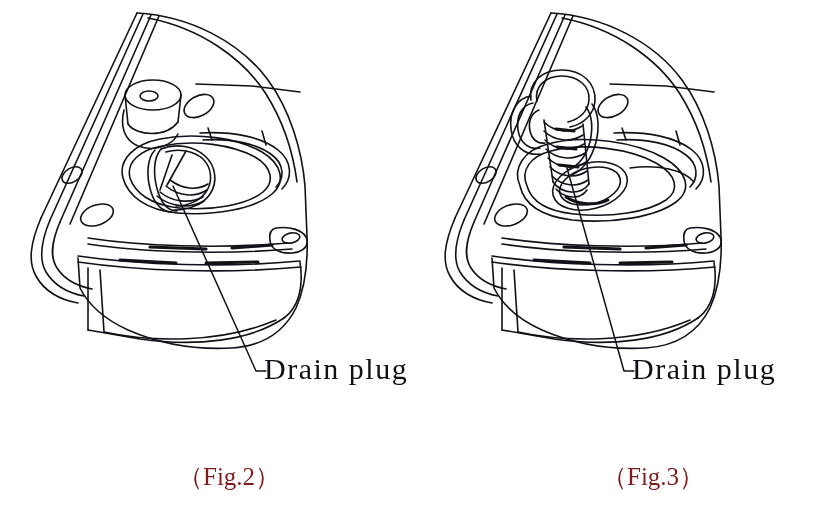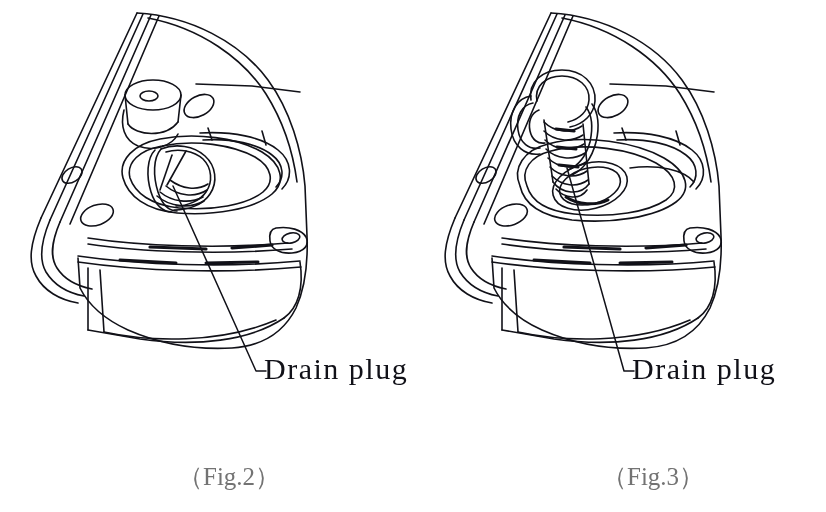--- a/index.html
+++ b/index.html
@@ -22,21 +22,21 @@
     position: absolute;
     top: 0;
     left: 0;
     width: 826px;
     height: 512px;
   }
   .caption {
     position: absolute;
     font-family: "Liberation Serif", "DejaVu Serif", serif;
     font-size: 25px;
-    color: #737373;
+    color: #7f1d1d;
     white-space: nowrap;
     letter-spacing: 0px;
     user-select: none;
   }
   #caption-fig2 {
     left: 178px;
     top: 460px;
   }
   #caption-fig3 {
     left: 570px;

